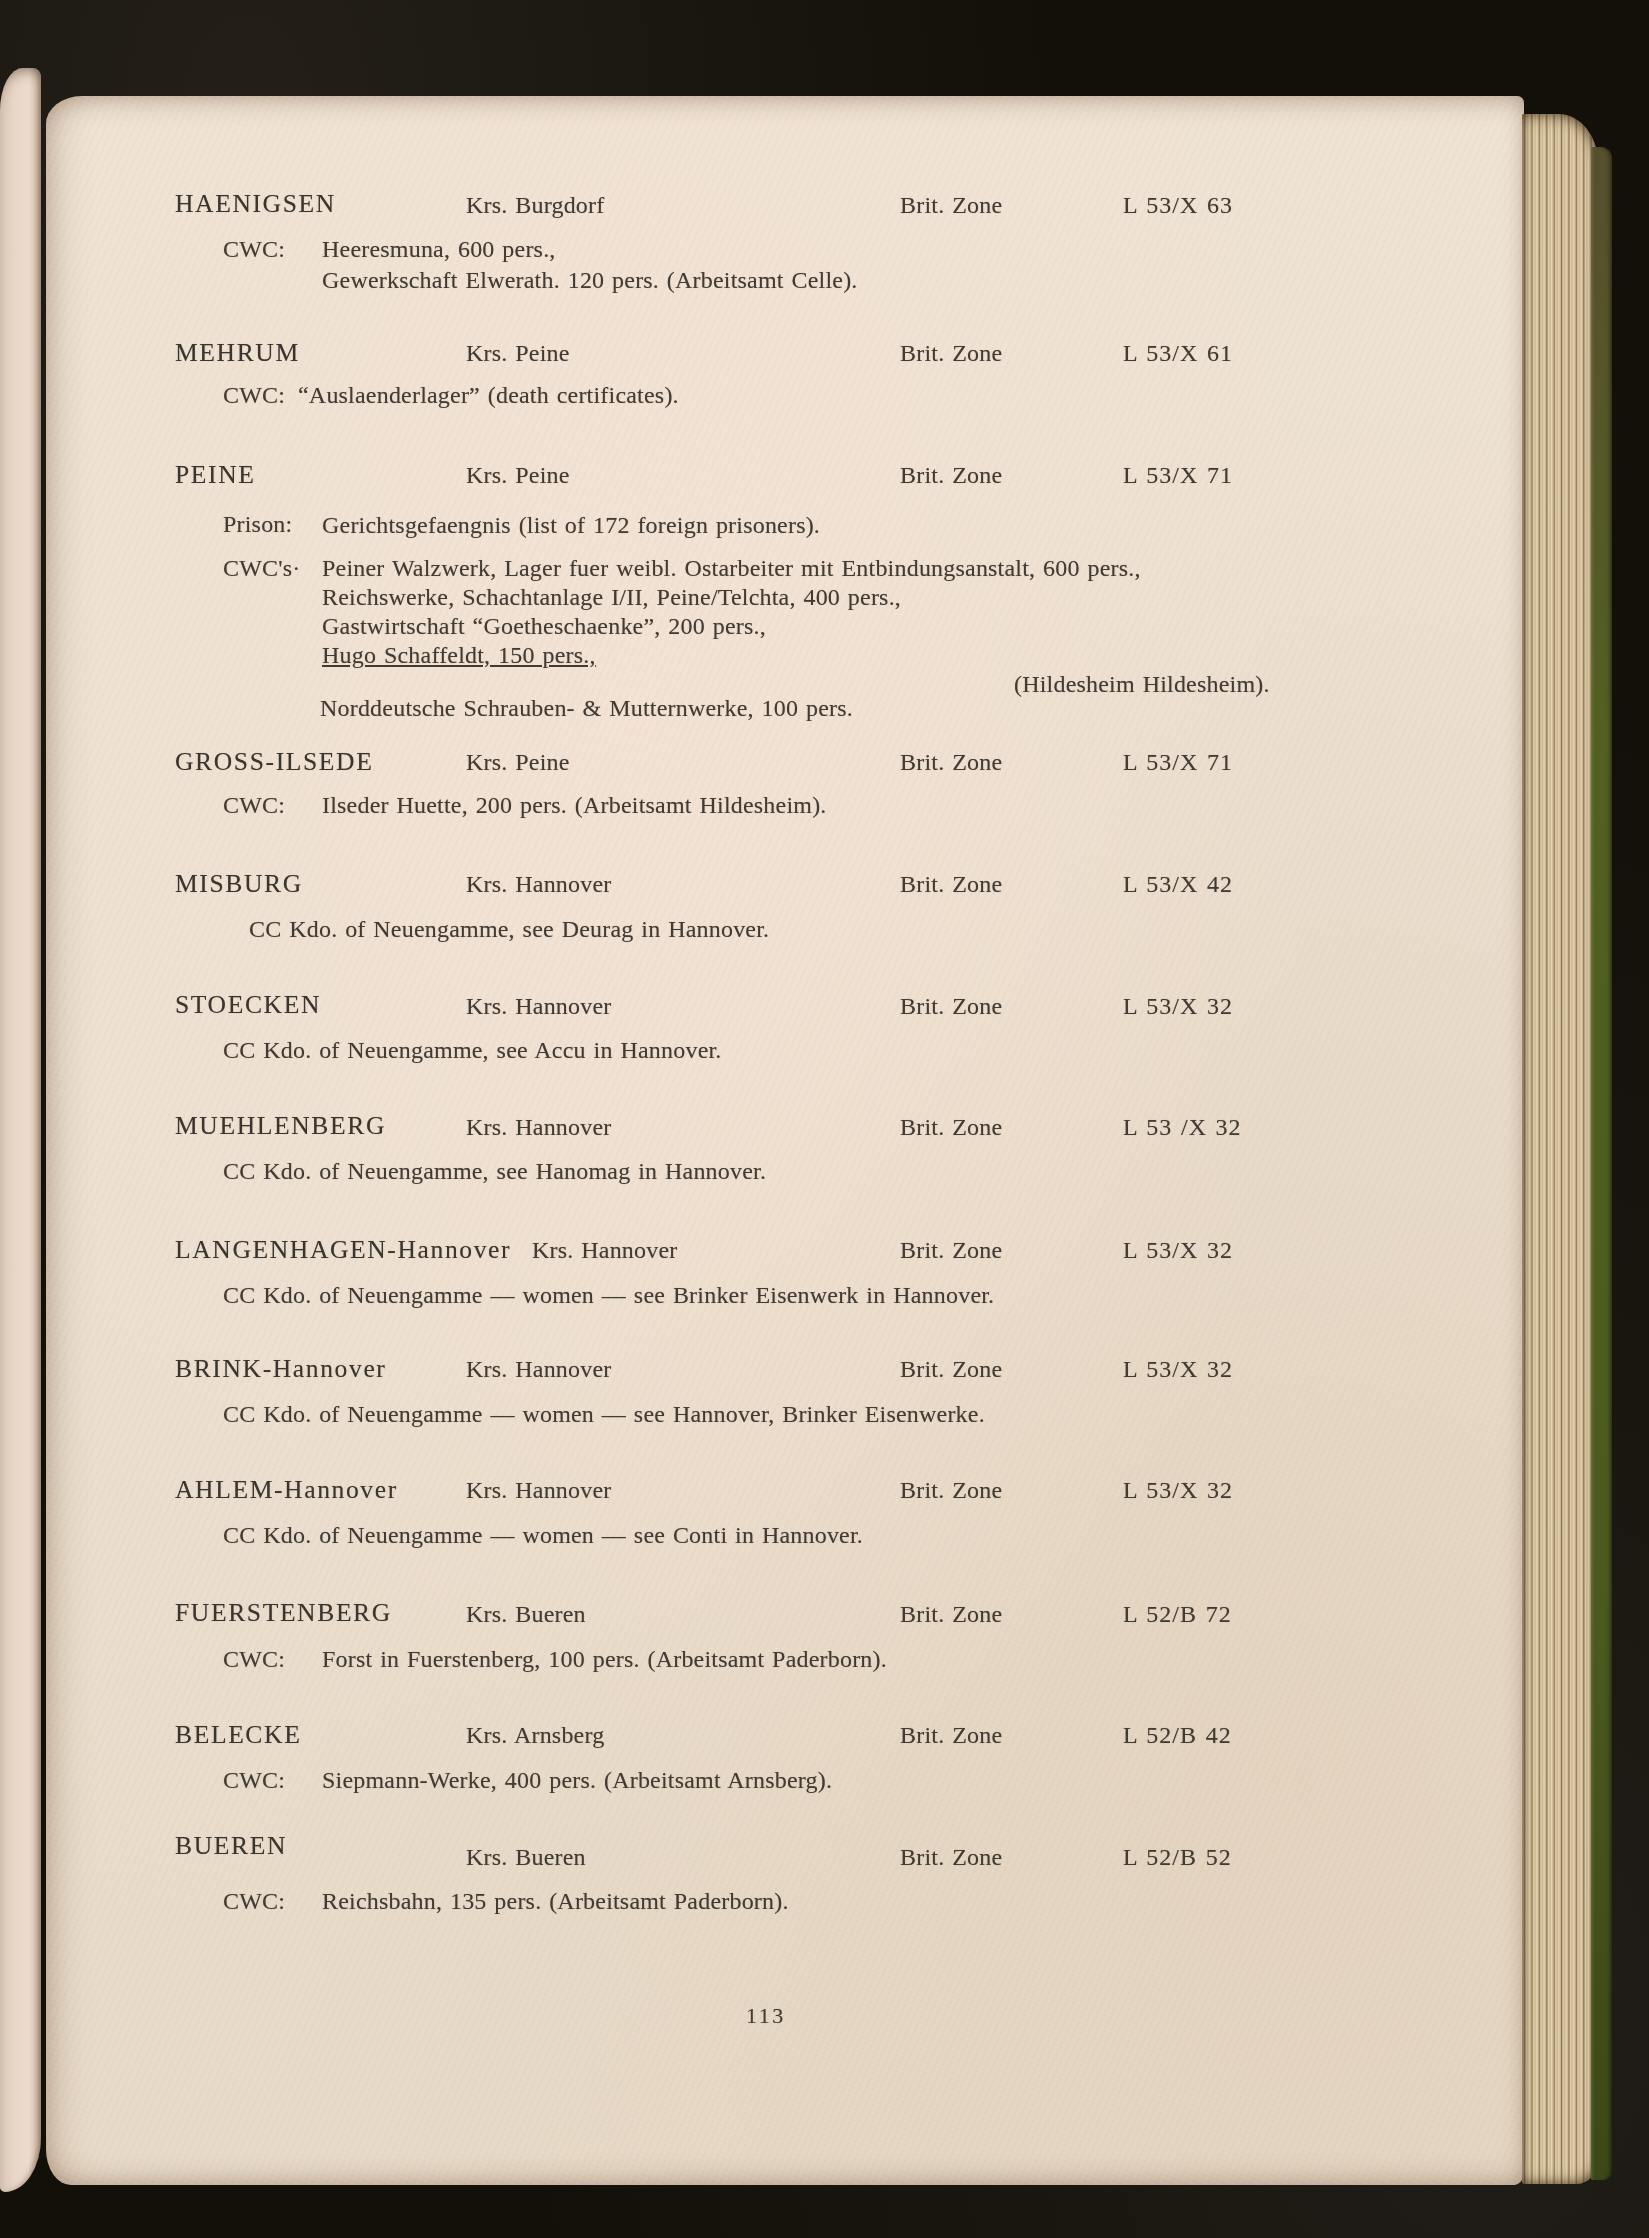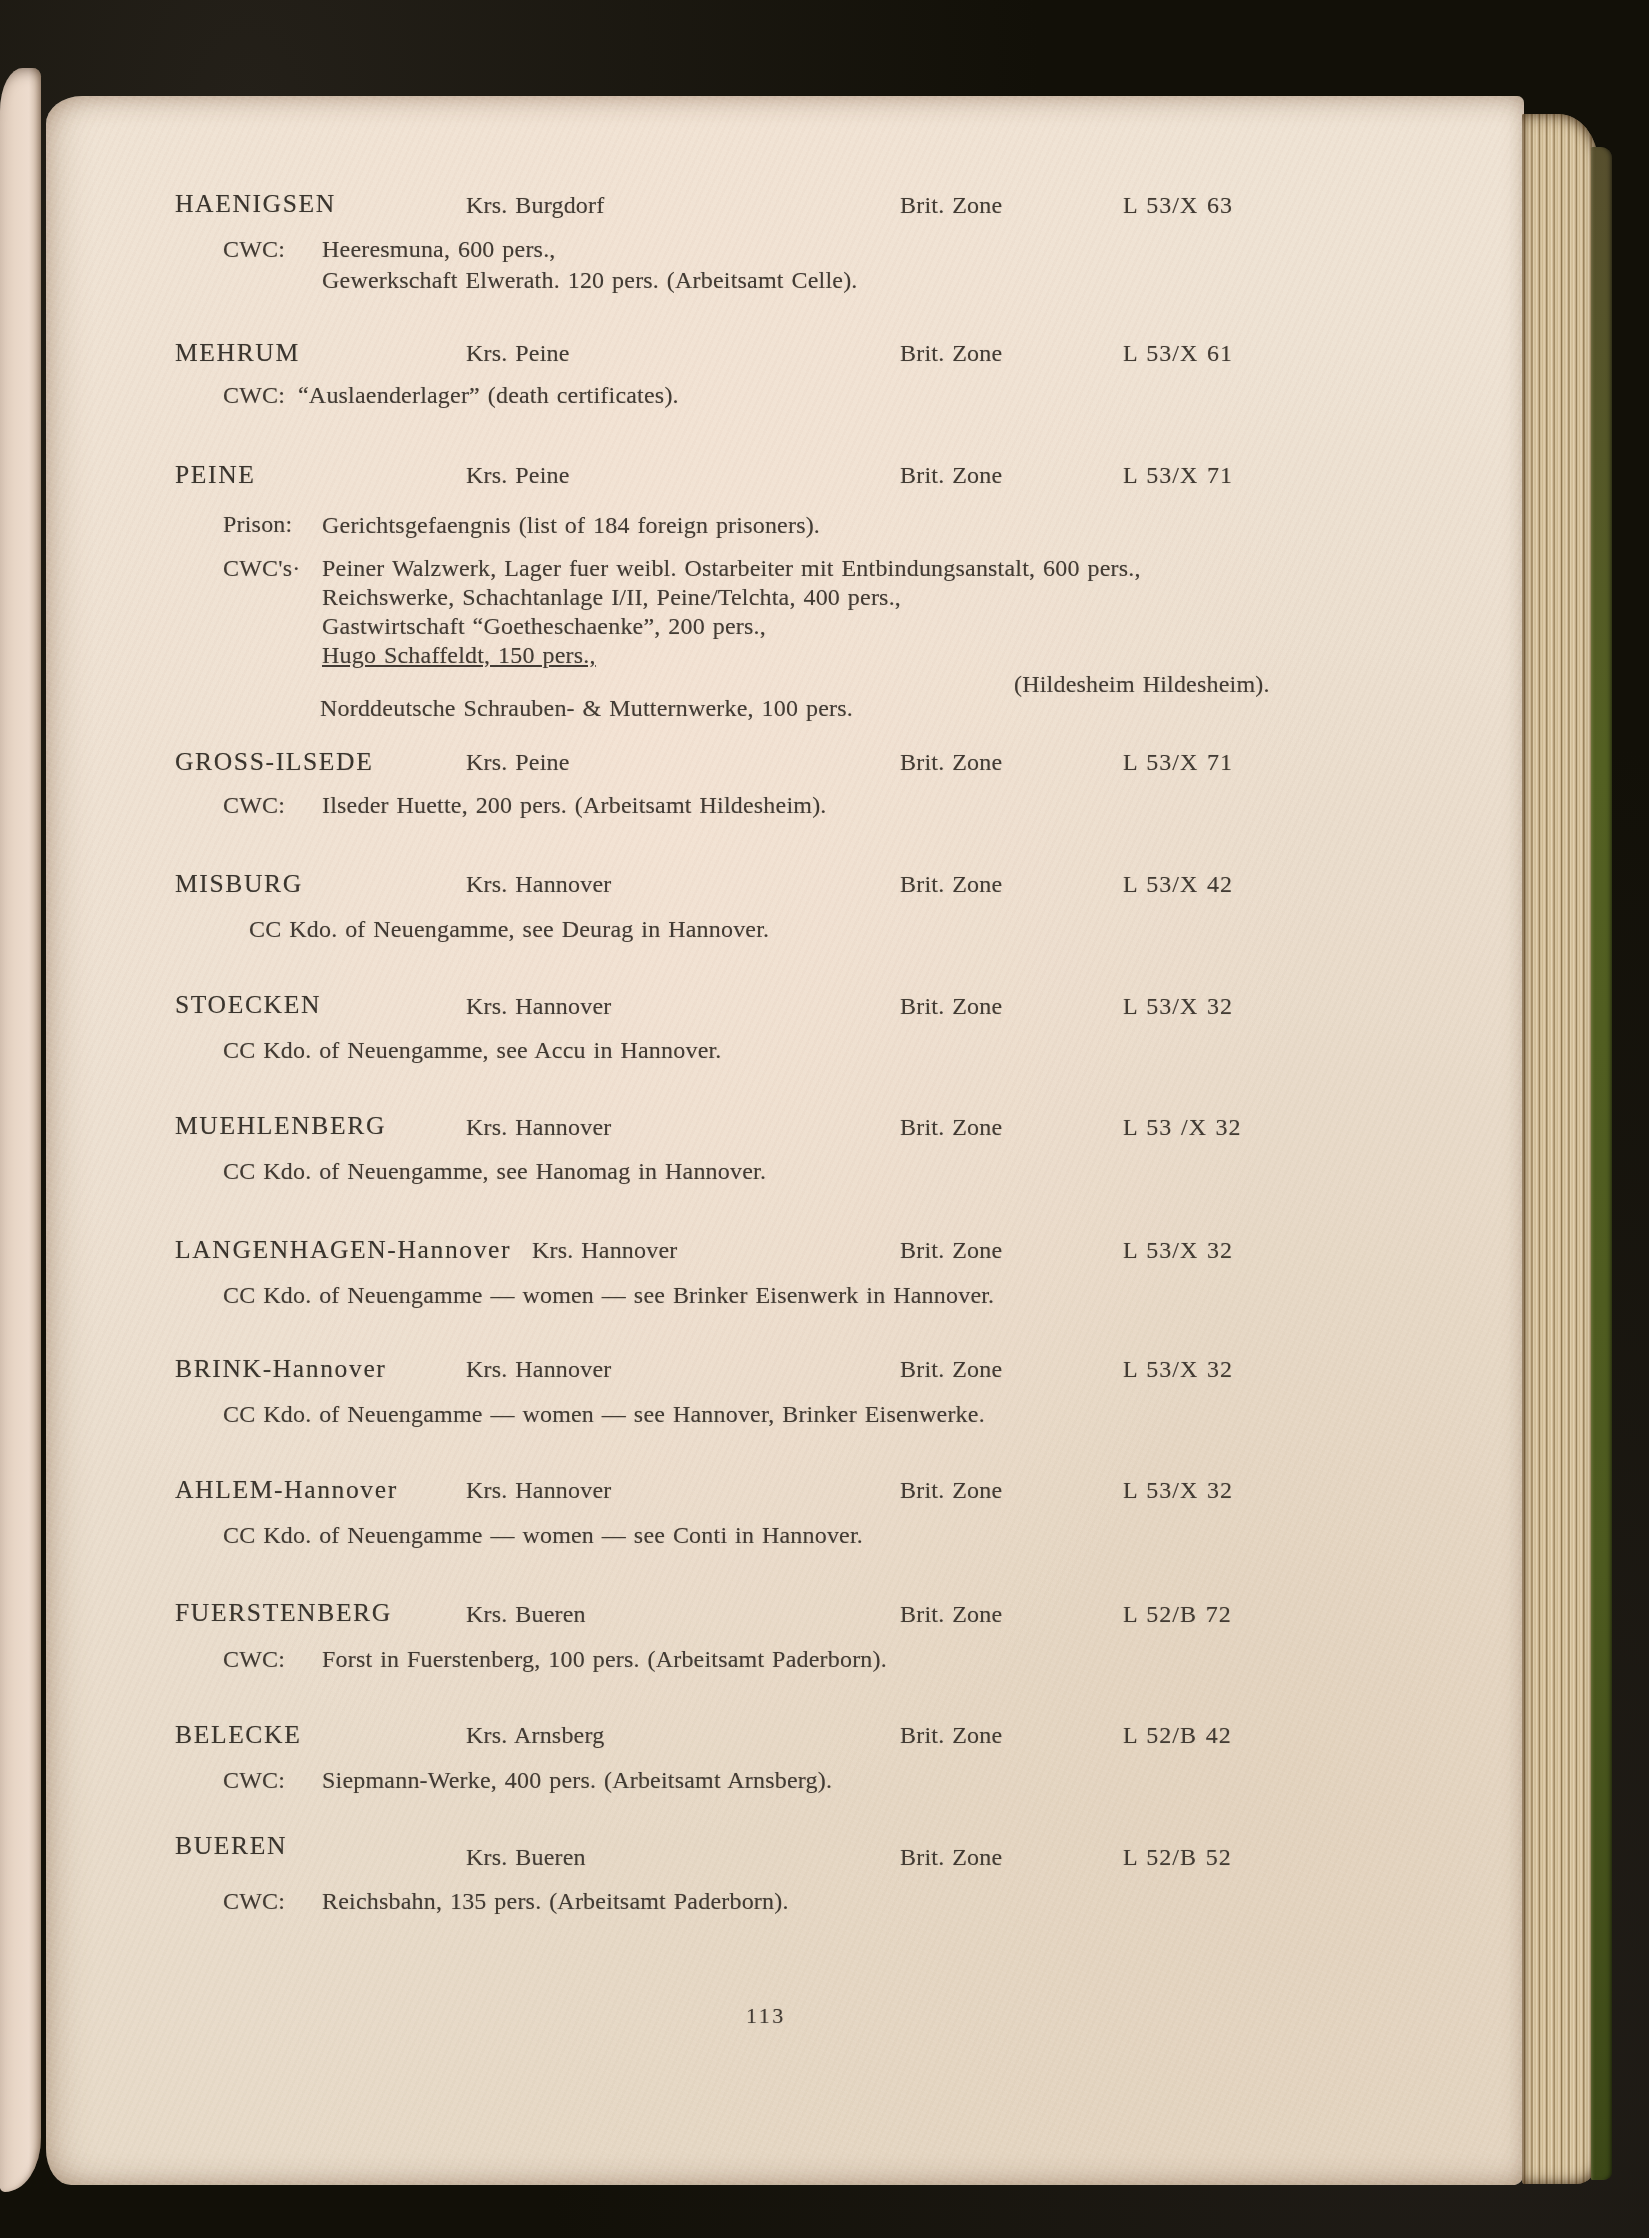--- a/index.html
+++ b/index.html
@@ -86,21 +86,21 @@
       <div class="t " style="left: 466px; top: 341px;">Krs. Peine</div>
       <div class="t " style="left: 900px; top: 341px;">Brit. Zone</div>
       <div class="t code" style="left: 1123px; top: 341px;">L 53/X 61</div>
       <div class="t " style="left: 223px; top: 383px;">CWC:</div>
       <div class="t " style="left: 298px; top: 383px;">“Auslaenderlager” (death certificates).</div>
       <div class="t town" style="left: 175px; top: 462px;">PEINE</div>
       <div class="t " style="left: 466px; top: 463px;">Krs. Peine</div>
       <div class="t " style="left: 900px; top: 463px;">Brit. Zone</div>
       <div class="t code" style="left: 1123px; top: 463px;">L 53/X 71</div>
       <div class="t " style="left: 223px; top: 512px;">Prison:</div>
-      <div class="t " style="left: 322px; top: 513px;">Gerichtsgefaengnis (list of 184 foreign prisoners).</div>
+      <div class="t " style="left: 322px; top: 513px;">Gerichtsgefaengnis (list of 172 foreign prisoners).</div>
       <div class="t " style="left: 223px; top: 556px;">CWC's·</div>
       <div class="t " style="left: 322px; top: 556px;">Peiner Walzwerk, Lager fuer weibl. Ostarbeiter mit Entbindungsanstalt, 600 pers.,</div>
       <div class="t " style="left: 322px; top: 585px;">Reichswerke, Schachtanlage I/II, Peine/Telchta, 400 pers.,</div>
       <div class="t " style="left: 322px; top: 614px;">Gastwirtschaft “Goetheschaenke”, 200 pers.,</div>
       <div class="t " style="left: 322px; top: 643px; text-decoration: underline;">Hugo Schaffeldt, 150 pers.,</div>
       <div class="t " style="left: 320px; top: 672px; margin-top: 24px;">Norddeutsche Schrauben- &amp; Mutternwerke, 100 pers.</div>
       <div class="t " style="left: 1014px; top: 672px;">(Hildesheim Hildesheim).</div>
       <div class="t town" style="left: 175px; top: 749px;">GROSS-ILSEDE</div>
       <div class="t " style="left: 466px; top: 750px;">Krs. Peine</div>
       <div class="t " style="left: 900px; top: 750px;">Brit. Zone</div>

